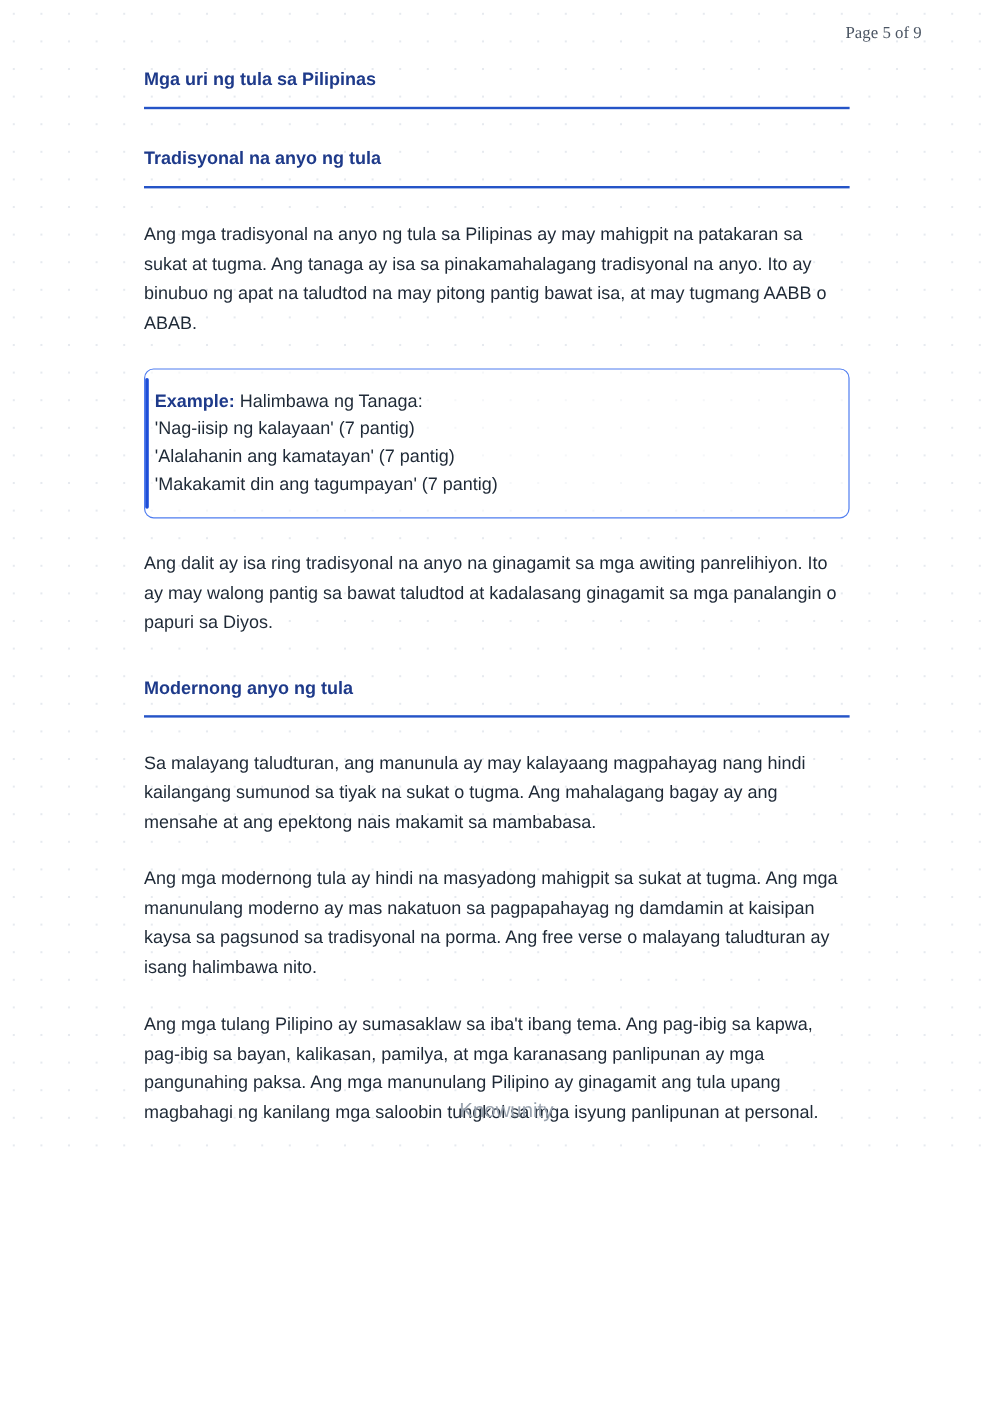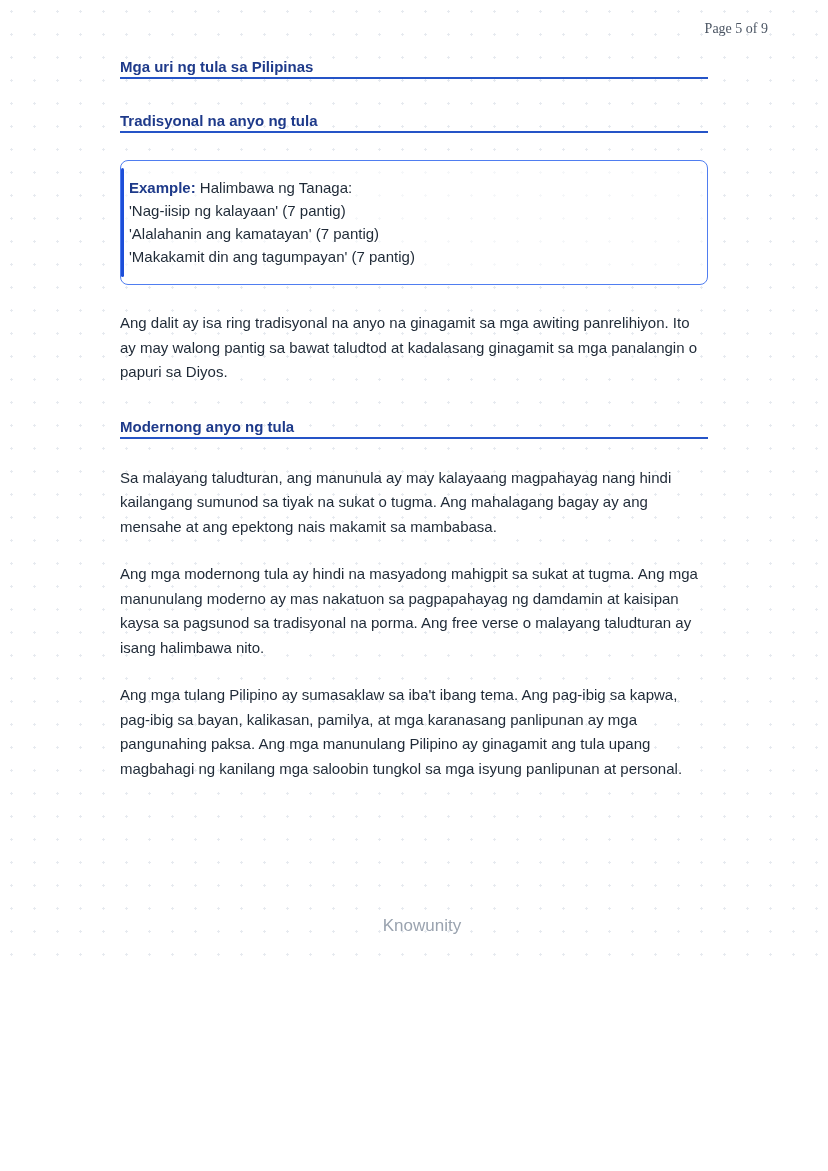--- a/index.html
+++ b/index.html
@@ -27,21 +27,21 @@
   .content {
     position: absolute;
     left: 120px;
     top: 58px;
     width: 588px;
   }
   .section-heading {
     font-size: 15px;
     font-weight: 700;
     color: #1e3a8a;
-    padding-bottom: 2px;
+    padding-bottom: 14px;
     border-bottom: 2px solid #2554c7;
     margin-top: 33px;
     margin-bottom: 27px;
   }
   .section-heading.first { margin-top: 0; }
   .para {
     font-size: 15px;
     line-height: 24.5px;
     color: #1f2a37;
     margin-bottom: 23px;
@@ -89,20 +89,21 @@
 <div class="page">
 
   <div class="page-indicator">Page 5 of 9</div>
 
   <div class="content">
 
     <div class="section-heading first">Mga uri ng tula sa Pilipinas</div>
 
     <div class="section-heading">Tradisyonal na anyo ng tula</div>
 
+    <p class="para">Ang mga tradisyonal na anyo ng tula sa Pilipinas ay may mahigpit na patakaran sa sukat at tugma. Ang tanaga ay isa sa pinakamahalagang tradisyonal na anyo. Ito ay binubuo ng apat na taludtod na may pitong pantig bawat isa, at may tugmang AABB o ABAB.</p>
 
     <div class="example-box">
       <div class="example-line">
         <span class="example-label">Example:</span><span> Halimbawa ng Tanaga:</span>
       </div>
       <div class="example-line">'Nag-iisip ng kalayaan' (7 pantig)</div>
       <div class="example-line">'Alalahanin ang kamatayan' (7 pantig)</div>
       <div class="example-line">'Makakamit din ang tagumpayan' (7 pantig)</div>
     </div>
 

